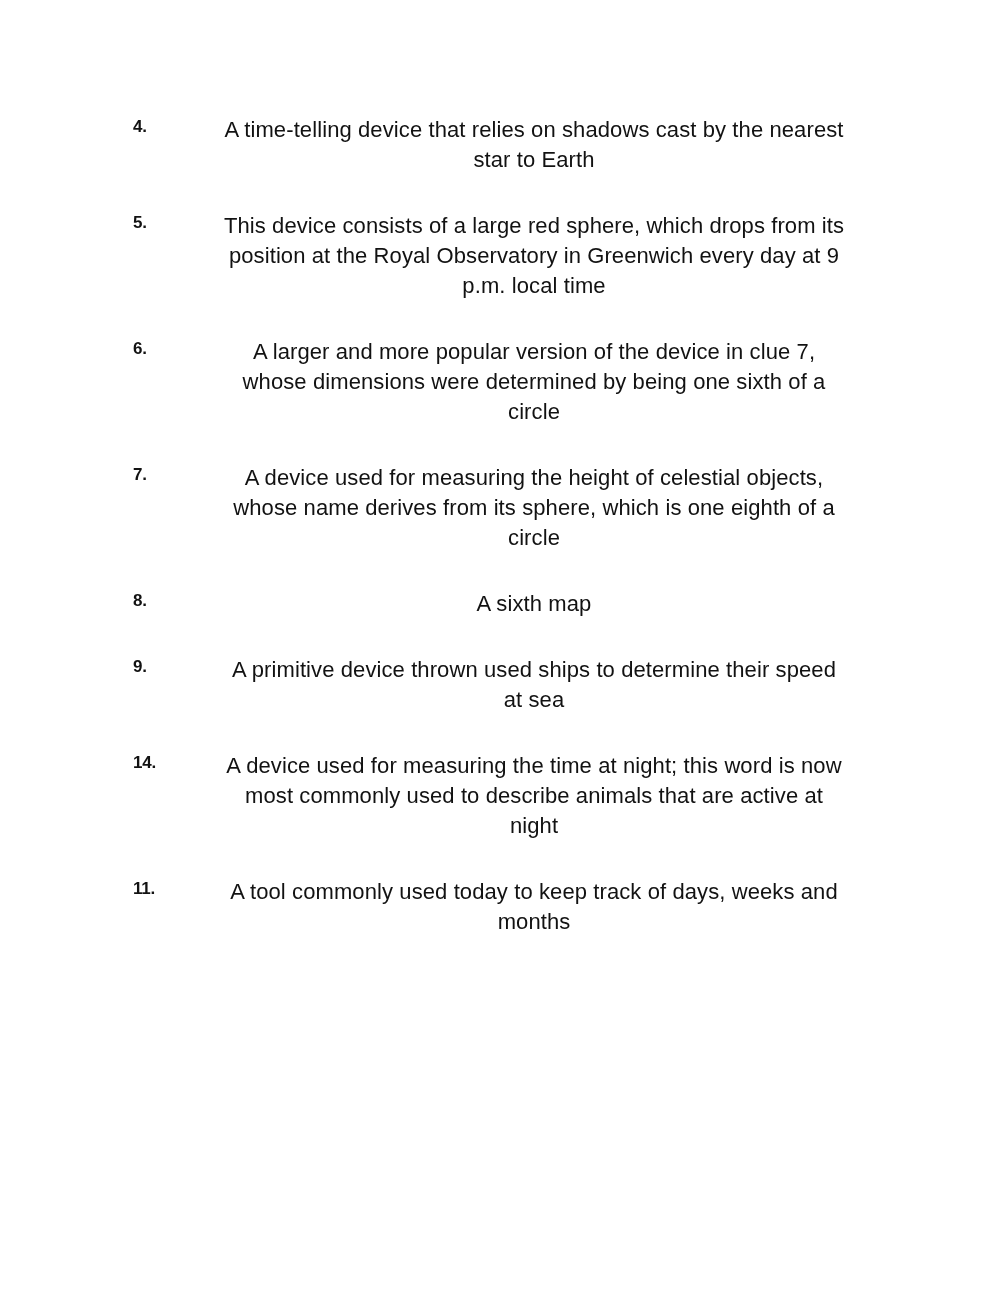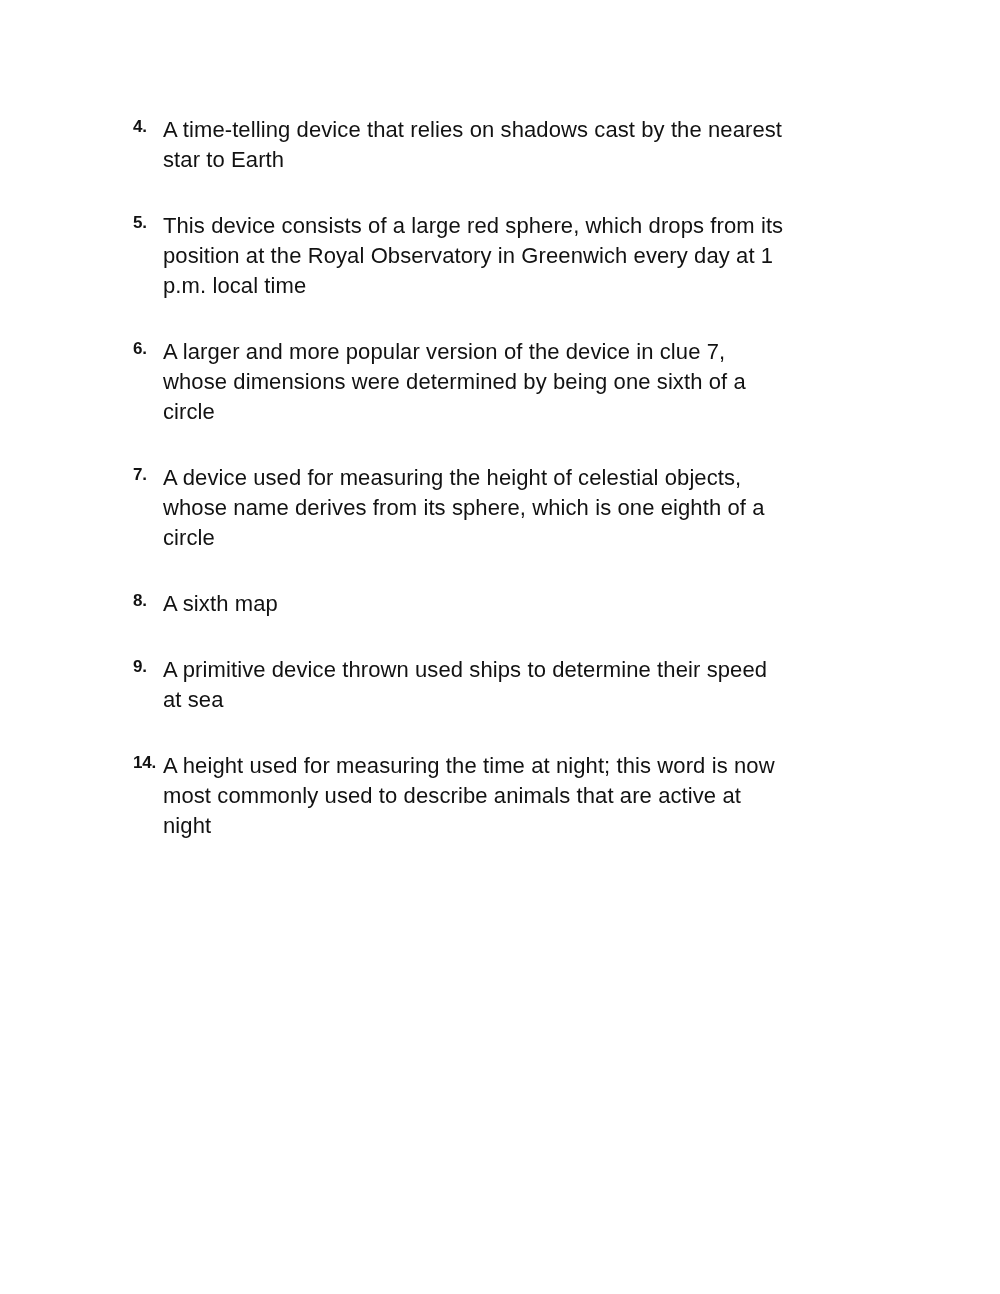--- a/index.html
+++ b/index.html
@@ -38,36 +38,37 @@
     max-width: 30px;
     font-weight: 700;
     font-size: 17px;
     line-height: 24px;
     letter-spacing: -0.2px;
   }
   .clue-text {
     flex: 1 1 auto;
     white-space: pre-line;
     letter-spacing: 0.1px;
+    text-align: center;
   }
 </style>
 </head>
 <body>
 
 <main class="page">
   <ol class="clue-list">
       <li class="clue-item">
         <span class="clue-number">4.</span>
         <span class="clue-text">A time-telling device that relies on shadows cast by the nearest
 star to Earth</span>
       </li>
       <li class="clue-item">
         <span class="clue-number">5.</span>
         <span class="clue-text">This device consists of a large red sphere, which drops from its
-position at the Royal Observatory in Greenwich every day at 1
+position at the Royal Observatory in Greenwich every day at 9
 p.m. local time</span>
       </li>
       <li class="clue-item">
         <span class="clue-number">6.</span>
         <span class="clue-text">A larger and more popular version of the device in clue 7,
 whose dimensions were determined by being one sixth of a
 circle</span>
       </li>
       <li class="clue-item">
         <span class="clue-number">7.</span>
@@ -79,18 +80,23 @@
         <span class="clue-number">8.</span>
         <span class="clue-text">A sixth map</span>
       </li>
       <li class="clue-item">
         <span class="clue-number">9.</span>
         <span class="clue-text">A primitive device thrown used ships to determine their speed
 at sea</span>
       </li>
       <li class="clue-item">
         <span class="clue-number">14.</span>
-        <span class="clue-text">A height used for measuring the time at night; this word is now
+        <span class="clue-text">A device used for measuring the time at night; this word is now
 most commonly used to describe animals that are active at
 night</span>
+      </li>
+      <li class="clue-item">
+        <span class="clue-number">11.</span>
+        <span class="clue-text">A tool commonly used today to keep track of days, weeks and
+months</span>
       </li>
     </ol>
 </main>
 
 </body></html>

